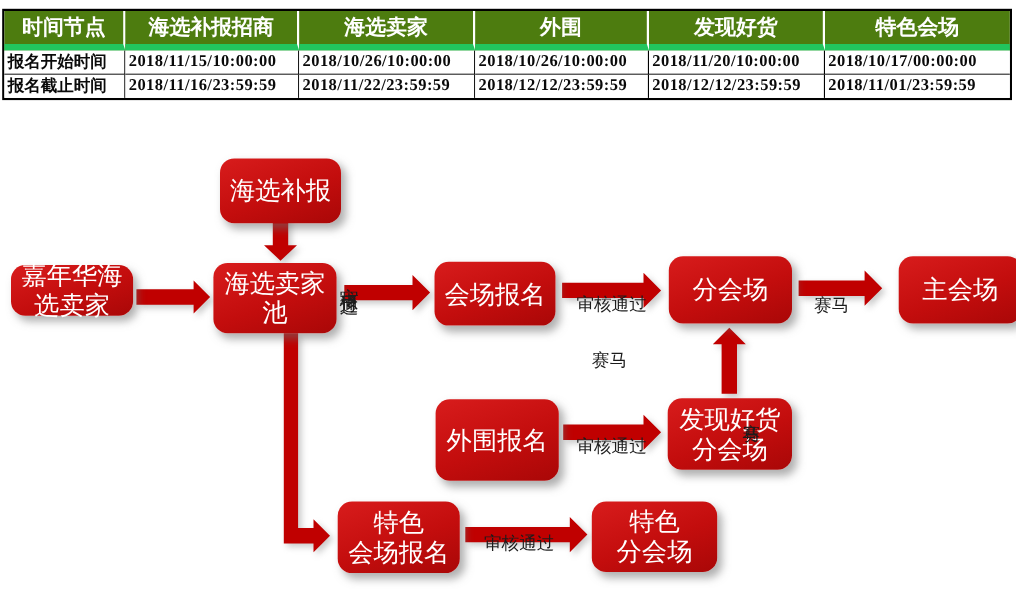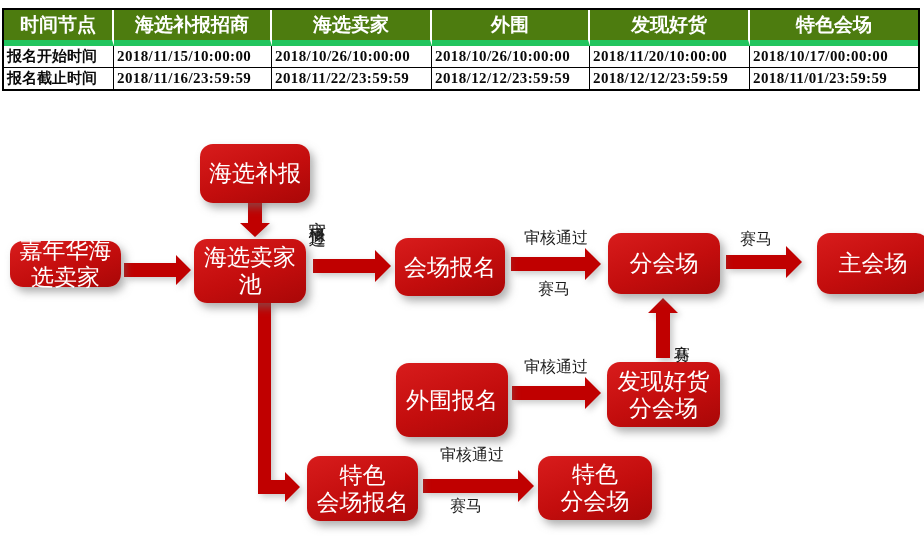--- a/index.html
+++ b/index.html
@@ -35,21 +35,21 @@
   .fbox{
     position:absolute;box-sizing:border-box;
     background:linear-gradient(160deg,#d81c1c 0%,#c30d0d 55%,#a90707 100%);
     color:#ffffff;border-radius:13px;
     display:flex;align-items:center;justify-content:center;text-align:center;
     font-size:23px;line-height:1.17;white-space:pre-line;
     box-shadow:4px 5px 8px rgba(110,110,110,.55);
   }
   .elabel{
     position:absolute;color:#1c1c1c;font-size:16px;font-weight:500;
-    text-align:center;line-height:1.05;
+    text-align:center;line-height:1.05;margin-top:40px;
   }
   .vlabel{
     writing-mode:vertical-rl;text-orientation:upright;letter-spacing:3px;
   }
   svg.arrows{position:absolute;left:0;top:0;filter:drop-shadow(3px 3px 3px rgba(120,120,120,.40));}
   svg.arrows polygon{fill:#c00000;}
 </style>
 </head>
 <body>
 

